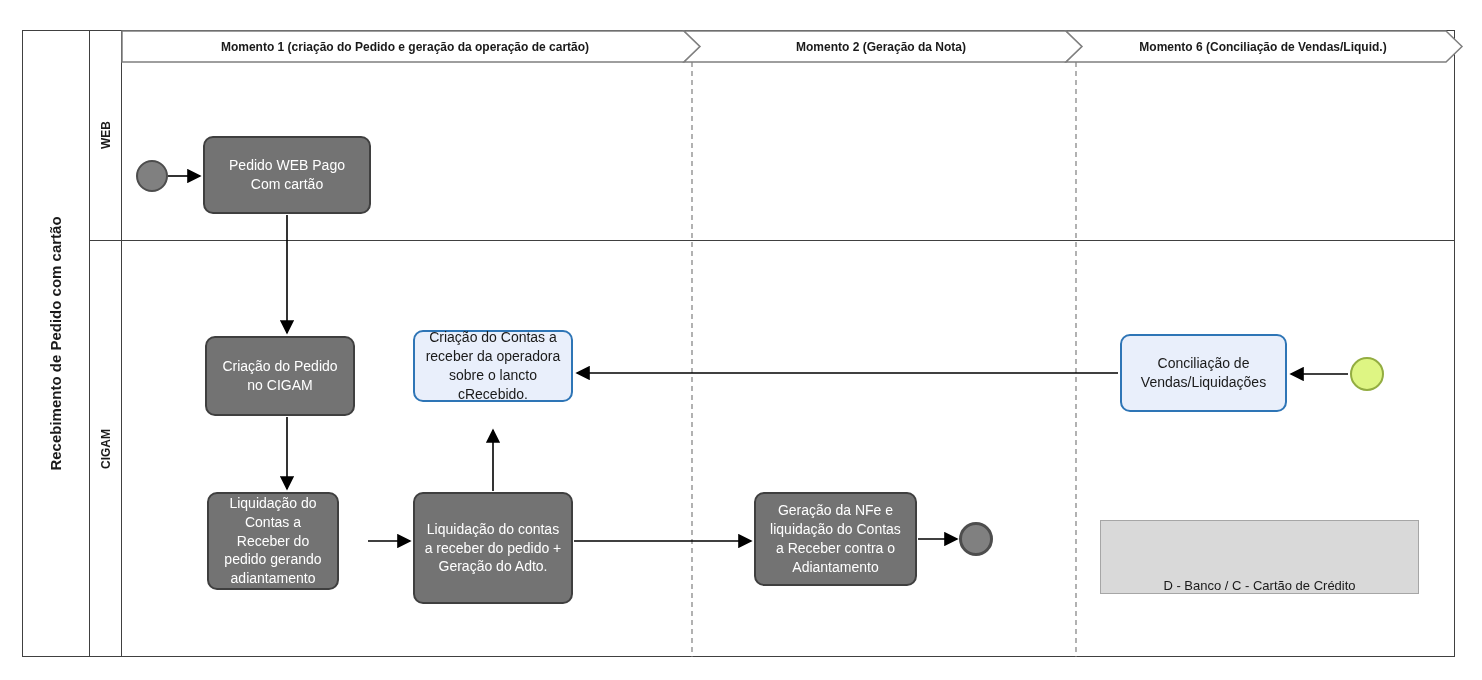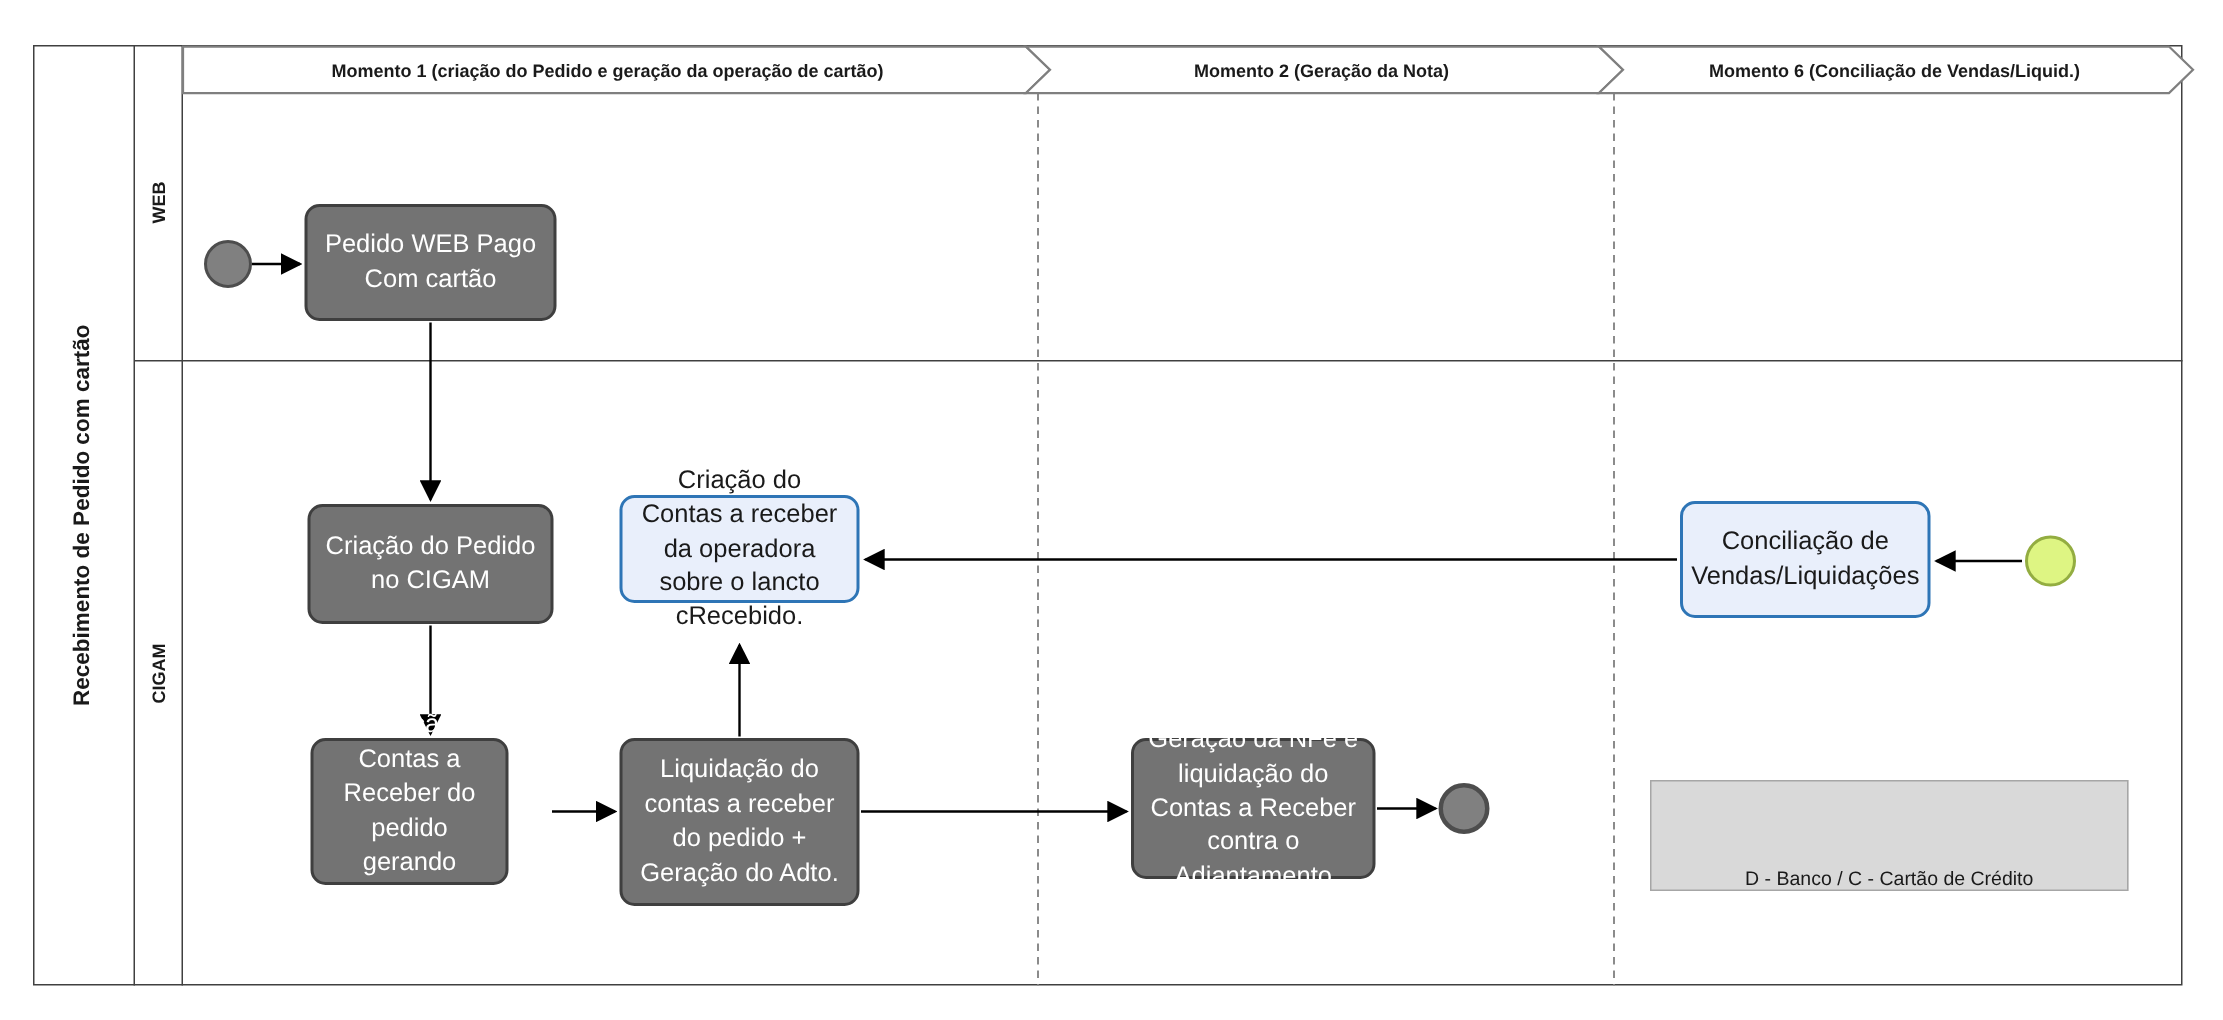--- a/index.html
+++ b/index.html
@@ -28,21 +28,21 @@
   .phase-3 { left:1074px; width:378px; }
 
   
   svg.wiring { position:absolute; left:0; top:0; pointer-events:none; }
   .chevron   { fill:#ffffff; stroke:var(--divider-color,#7f7f7f); stroke-width:1.5; }
   .dashed    { stroke:var(--divider-color,#7f7f7f); stroke-width:1.2; stroke-dasharray:5 4; }
   .connector { stroke:var(--connector-color,#000); stroke-width:1.6; fill:none; marker-end:url(#arrowhead); }
 
   
   .task { position:absolute; display:flex; align-items:center; justify-content:center; text-align:center;
-          border-radius:10px; font-size:17px; line-height:1.35; padding:5px 9px; }
+          border-radius:10px; font-size:14px; line-height:1.35; padding:5px 9px; }
   .task.dark { background:var(--task-fill,#737373); border:2px solid var(--task-border,#3f3f3f); color:var(--task-text,#fff); }
   .task.blue { background:var(--highlight-fill,#e9effb); border:2px solid var(--highlight-border,#2e75b6); color:#1a1a1a; }
 
   .event { position:absolute; border-radius:50%; }
   .event.start { background:var(--event-fill,#808080); border:2px solid var(--event-border,#4d4d4d); }
   .event.end   { background:var(--event-fill,#808080); border:3px solid var(--event-border,#4d4d4d); }
   .event.green { background:var(--green-event-fill,#def583); border:2px solid var(--green-event-border,#93ad41); }
 
   .annotation { position:absolute; background:var(--annotation-fill,#d9d9d9); border:1px solid var(--annotation-border,#a6a6a6);
                 display:flex; align-items:flex-end; justify-content:center; text-align:center; font-size:13px; }
@@ -102,21 +102,21 @@
   <div class="phase-label phase-3">Momento 6 (Conciliação de Vendas/Liquid.)</div>
 
   <div class="event start" style="left:136px; top:160px; width:32px; height:32px;"></div>
   <div class="event end" style="left:959px; top:522px; width:34px; height:34px;"></div>
   <div class="event green" style="left:1350px; top:357px; width:34px; height:34px;"></div>
 
   <div class="task dark" style="left:203px; top:136px; width:168px; height:78px;">
     <span>Pedido WEB Pago Com cartão</span>
   </div>
 
-  <div class="task dark" style="left:205px; top:336px; width:164px; height:80px;align-items:center;">
+  <div class="task dark" style="left:205px; top:336px; width:150px; height:80px;align-items:center;">
     <span>Criação do Pedido no CIGAM</span>
   </div>
 
   <div class="task dark" style="left:207px; top:492px; width:132px; height:98px;">
     <span>Liquidação do Contas a Receber do pedido gerando adiantamento</span>
   </div>
 
   <div class="task dark" style="left:413px; top:492px; width:160px; height:112px;">
     <span>Liquidação do contas a receber do pedido + Geração do Adto.</span>
   </div>

